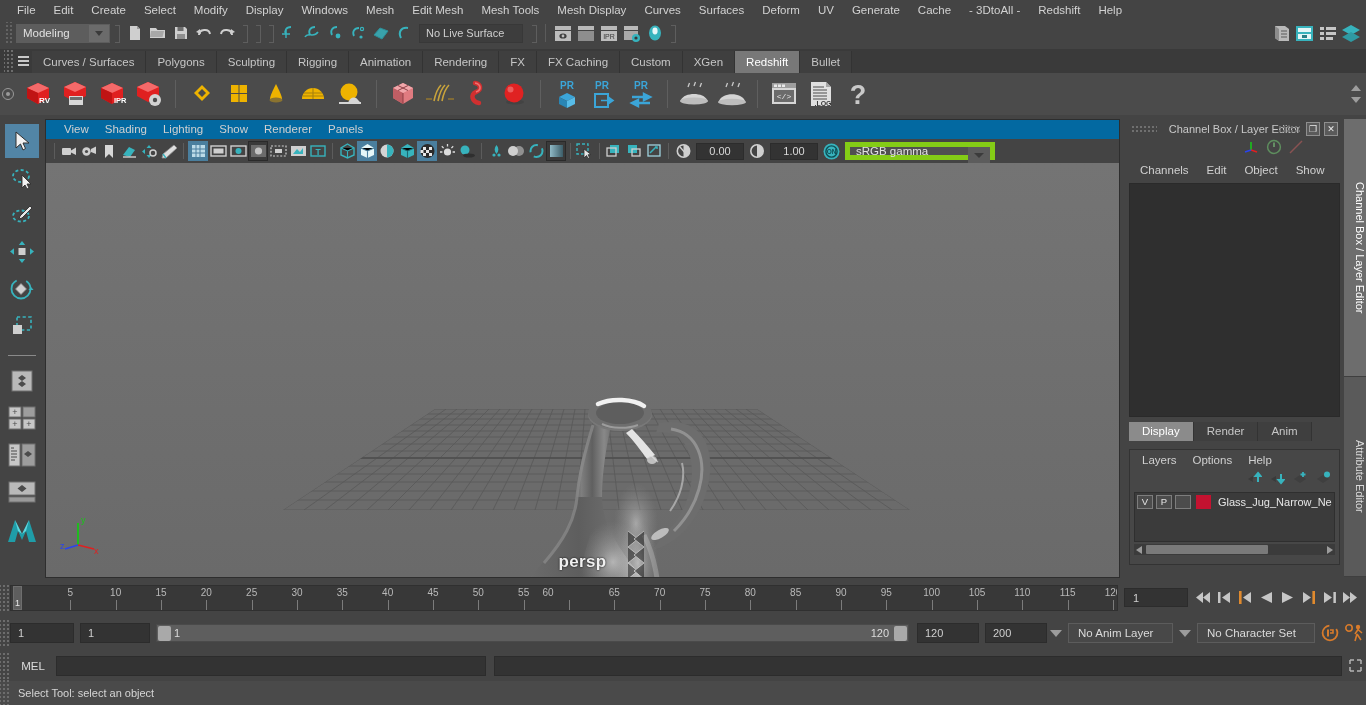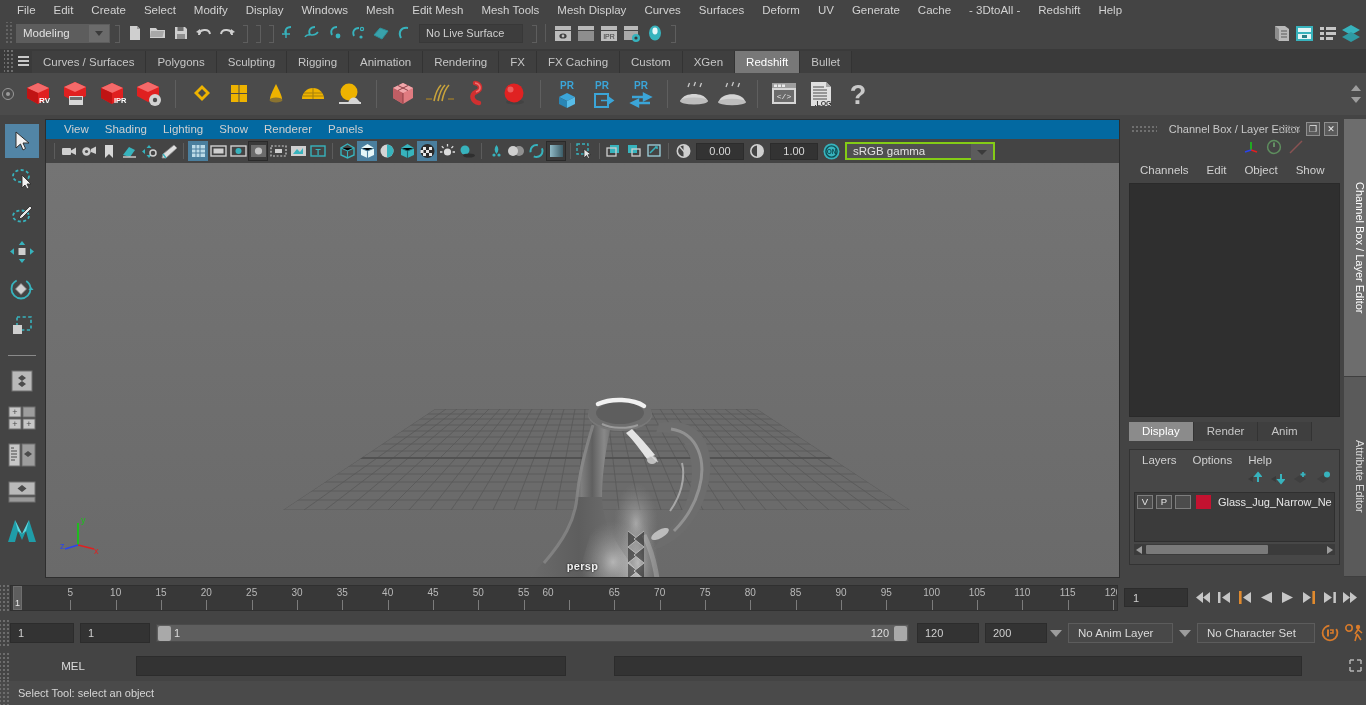--- a/index.html
+++ b/index.html
@@ -149,39 +149,39 @@
   .vtb { width: 20px; height: 20px; display:flex; align-items:center; justify-content:center; cursor:default; }
   .vtb.on { background: #4a7f9e; }
   .vtb.framed { border: 1px solid #2a2a2a; background:#3a3a3a; }
   .vsep { width:1px; height:16px; background:#5c5c5c; margin: 0 4px; }
   .numfield {
     width: 48px; height: 17px; background: #333333; border:1px solid #2c2c2c;
     color:#d8d8d8; font-size:11px; display:flex; align-items:center; justify-content:center;
     margin: 0 3px;
   }
   .gammaselect {
-    width: 150px; height: 18px; background: #505050; border:2px solid #84cc16;
+    width: 150px; height: 18px; background: #505050; border:5px solid #84cc16;
     color:#e2e2e2; font-size:11.5px; display:flex; align-items:center; padding-left:6px;
     margin-left: 4px; position: relative;
   }
   .gammaselect .arrow {
     position:absolute; right:0; top:0; width:22px; height:16px; background:#5c5c5c;
     display:flex; align-items:center; justify-content:center;
   }
   .gammaselect .arrow::after{
     content:""; border-left:5px solid transparent; border-right:5px solid transparent;
     border-top:5px solid #3b3b3b;
   }
   .viewport {
     position: relative; height: 414px; width: 100%; overflow: hidden;
     background: #6e6e6e;
   }
   .vp-label {
     position:absolute; left:0; right:0; bottom: 5px; text-align:center;
-    color: #f0f0f0; font-size: 11px; font-weight: bold;
+    color: #f0f0f0; font-size: 17px; font-weight: bold;
     text-shadow: 0 0 2px #000; letter-spacing: .3px;
   }
   .axis-gizmo { position:absolute; left: 14px; bottom: 18px; }
 
   
   .rightpanel {
     position: absolute; left: 1125px; top: 119px; width: 219px; height: 459px;
     background: #444444;
   }
   .cb-title {
@@ -303,21 +303,21 @@
   }
   .combofield {
     height: 20px; background:#484848; border:1px solid #5c5c5c; color:#dadada;
     font-size:11.5px; display:flex; align-items:center; padding: 0 9px; margin-right: 3px;
   }
   .orangeicon { width: 24px; height: 22px; display:flex; align-items:center; justify-content:center; }
 
   
   .melrow {
     position:absolute; left:0; top: 652px; width:1366px; height: 27px; background:#444444;
-    display:flex; align-items:center;gap:40px;
+    display:flex; align-items:center;
   }
   .mel-label { color:#dcdcdc; font-size:11.5px; width: 46px; text-align:center; }
   .mel-input {
     height: 20px; background:#333333; border:1px solid #2c2c2c; width: 430px;
   }
   .mel-out {
     height: 20px; background:#333333; border:1px solid #2c2c2c; flex:1 1 auto;
     margin-left: 8px; margin-right: 2px;
   }
   .mel-expand { width: 22px; height: 22px; display:flex; align-items:center; justify-content:center;}

